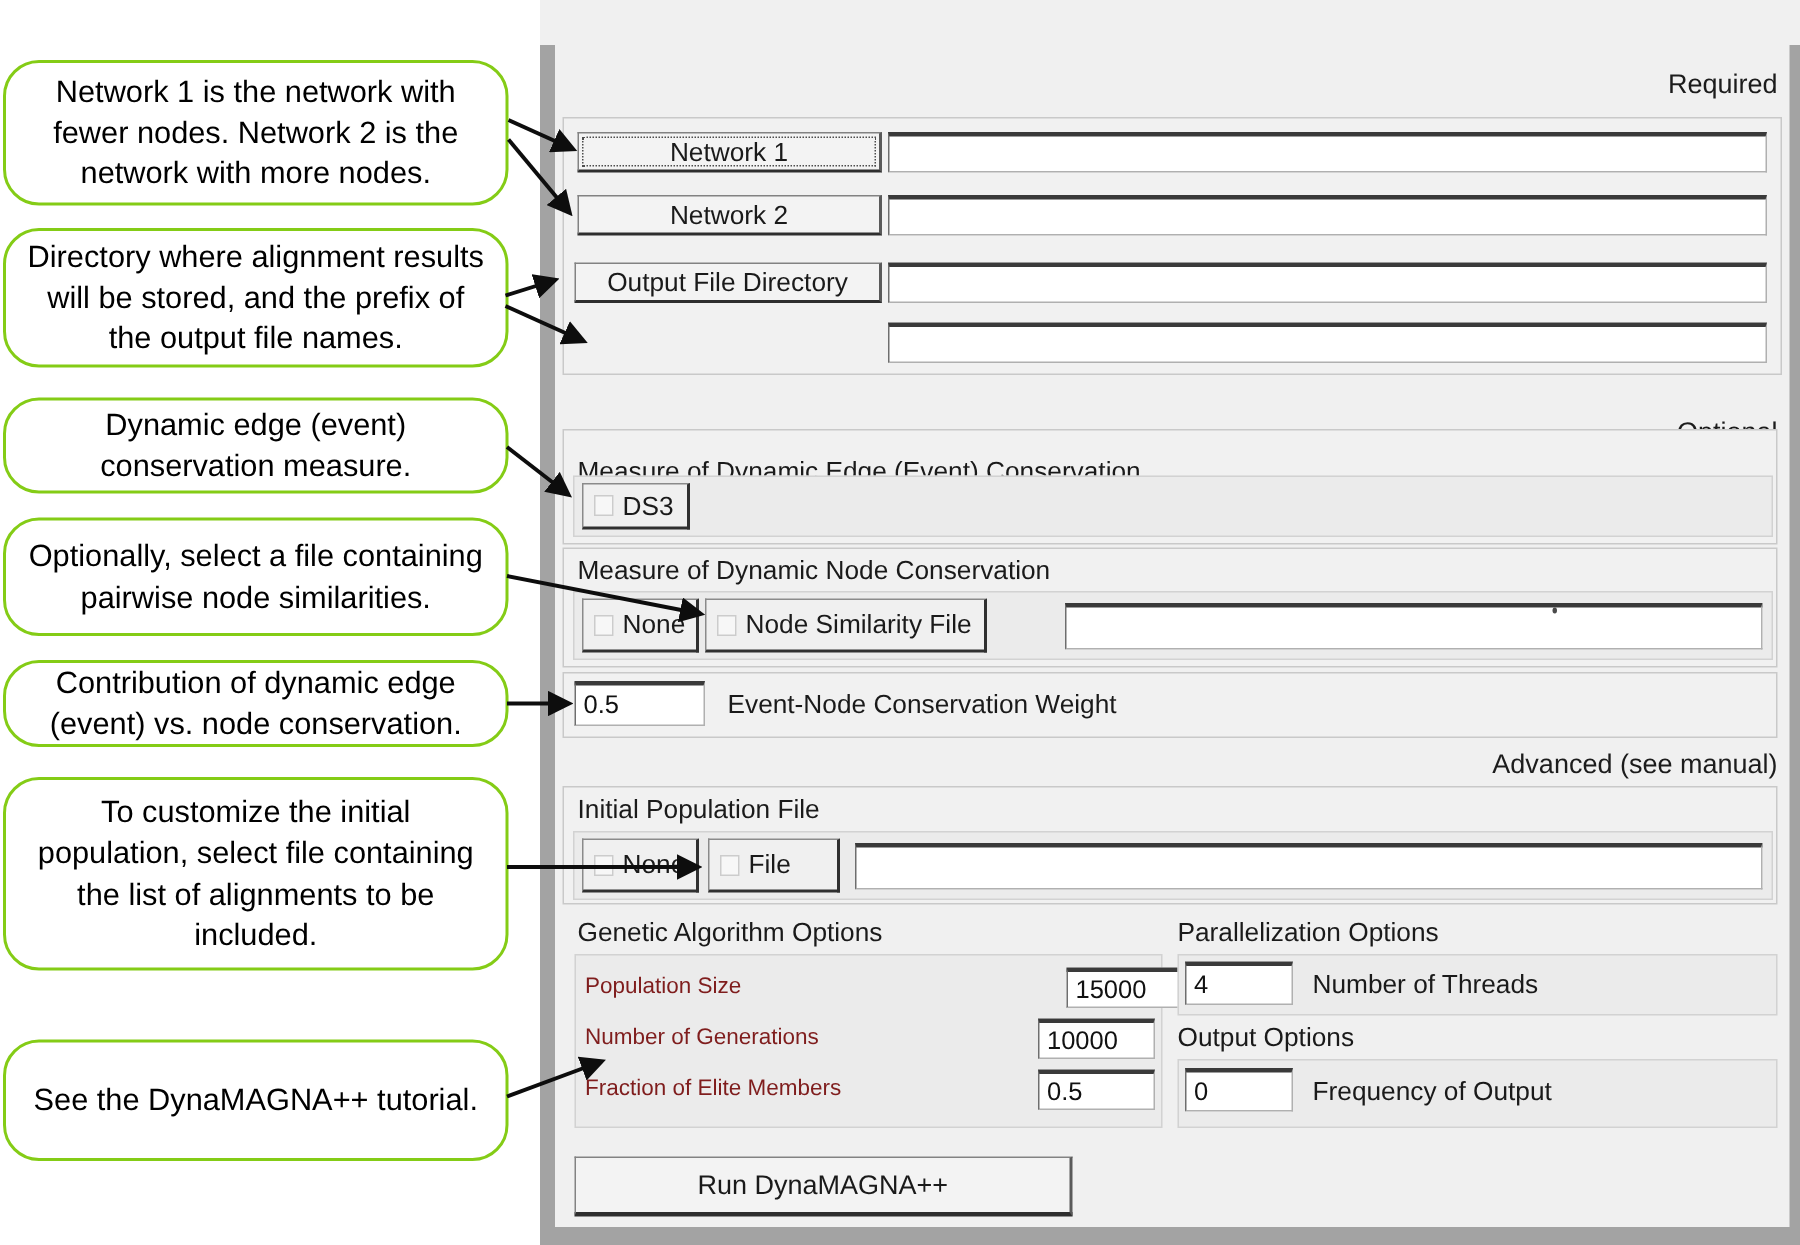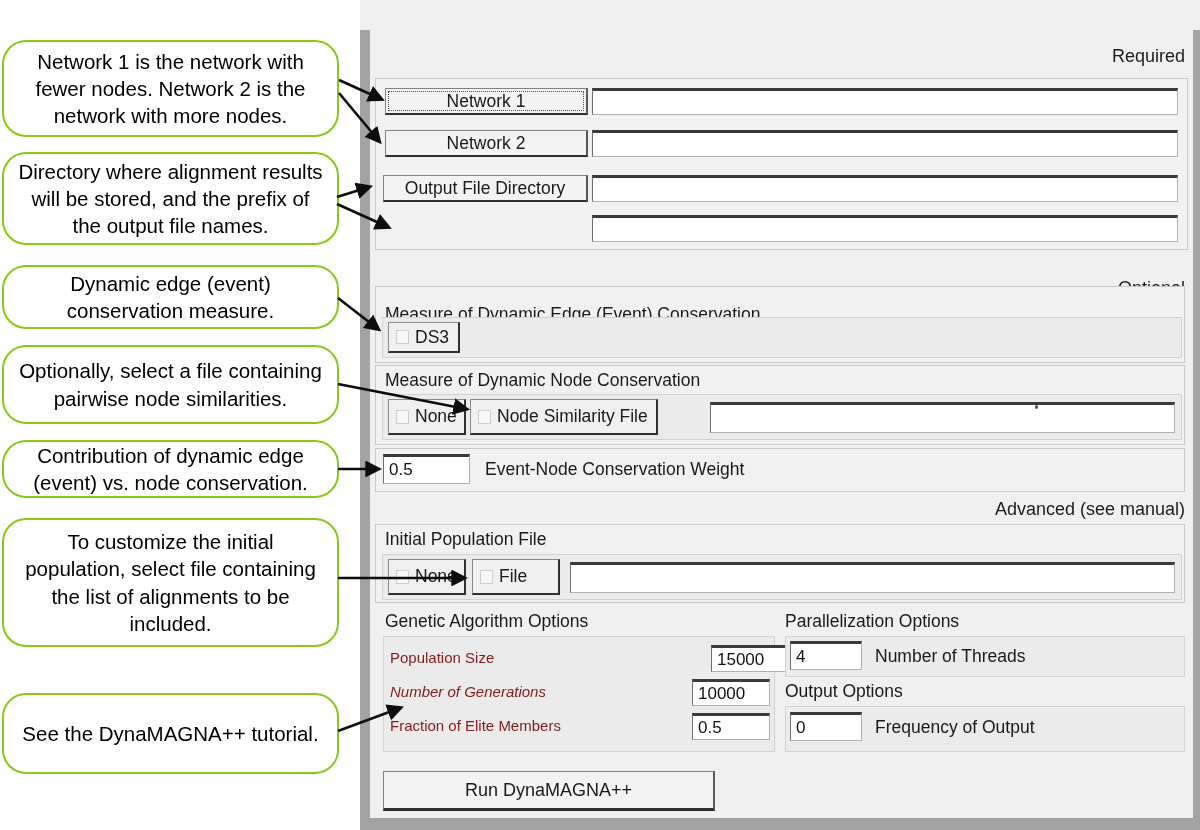--- a/index.html
+++ b/index.html
@@ -175,21 +175,21 @@
     <span>File</span>
   </div>
   <input class="tinput" style="left: 210px; top: 562px; width: 605px; height: 31px;" readonly="" value="">
 
   <div class="lbl" style="left:25px; top:611px;">Genetic Algorithm Options</div>
   <div class="lbl" style="left:425px; top:611px;">Parallelization Options</div>
 
   <div class="panel" style="left:23px; top:636px; width:392px; height:116px;"></div>
   <div class="galabel" style="left:30px; top:649px; width:300px;">Population Size</div>
   <input class="tinput" style="left: 332px; top: 645px; width: 78px; height: 27px; margin-left: 19px;" readonly="" value="15000">
-  <div class="galabel" style="left:30px; top:683px; width:300px;font-style:italic;">Number of Generations</div>
+  <div class="galabel" style="left:30px; top:683px; width:300px;">Number of Generations</div>
   <input class="tinput" style="left: 332px; top: 679px; width: 78px; height: 27px;" readonly="" value="10000">
   <div class="galabel" style="left:30px; top:717px; width:300px;">Fraction of Elite Members</div>
   <input class="tinput" style="left: 332px; top: 713px; width: 78px; height: 27px;" readonly="" value="0.5">
 
   <div class="panel" style="left:425px; top:636px; width:400px; height:41px;"></div>
   <input class="tinput" style="left: 430px; top: 641px; width: 72px; height: 29px;" readonly="" value="4">
   <div class="lbl" style="left:515px; top:646px;">Number of Threads</div>
 
   <div class="lbl" style="left:425px; top:681px;">Output Options</div>
   <div class="panel" style="left:425px; top:706px; width:400px; height:46px;"></div>

